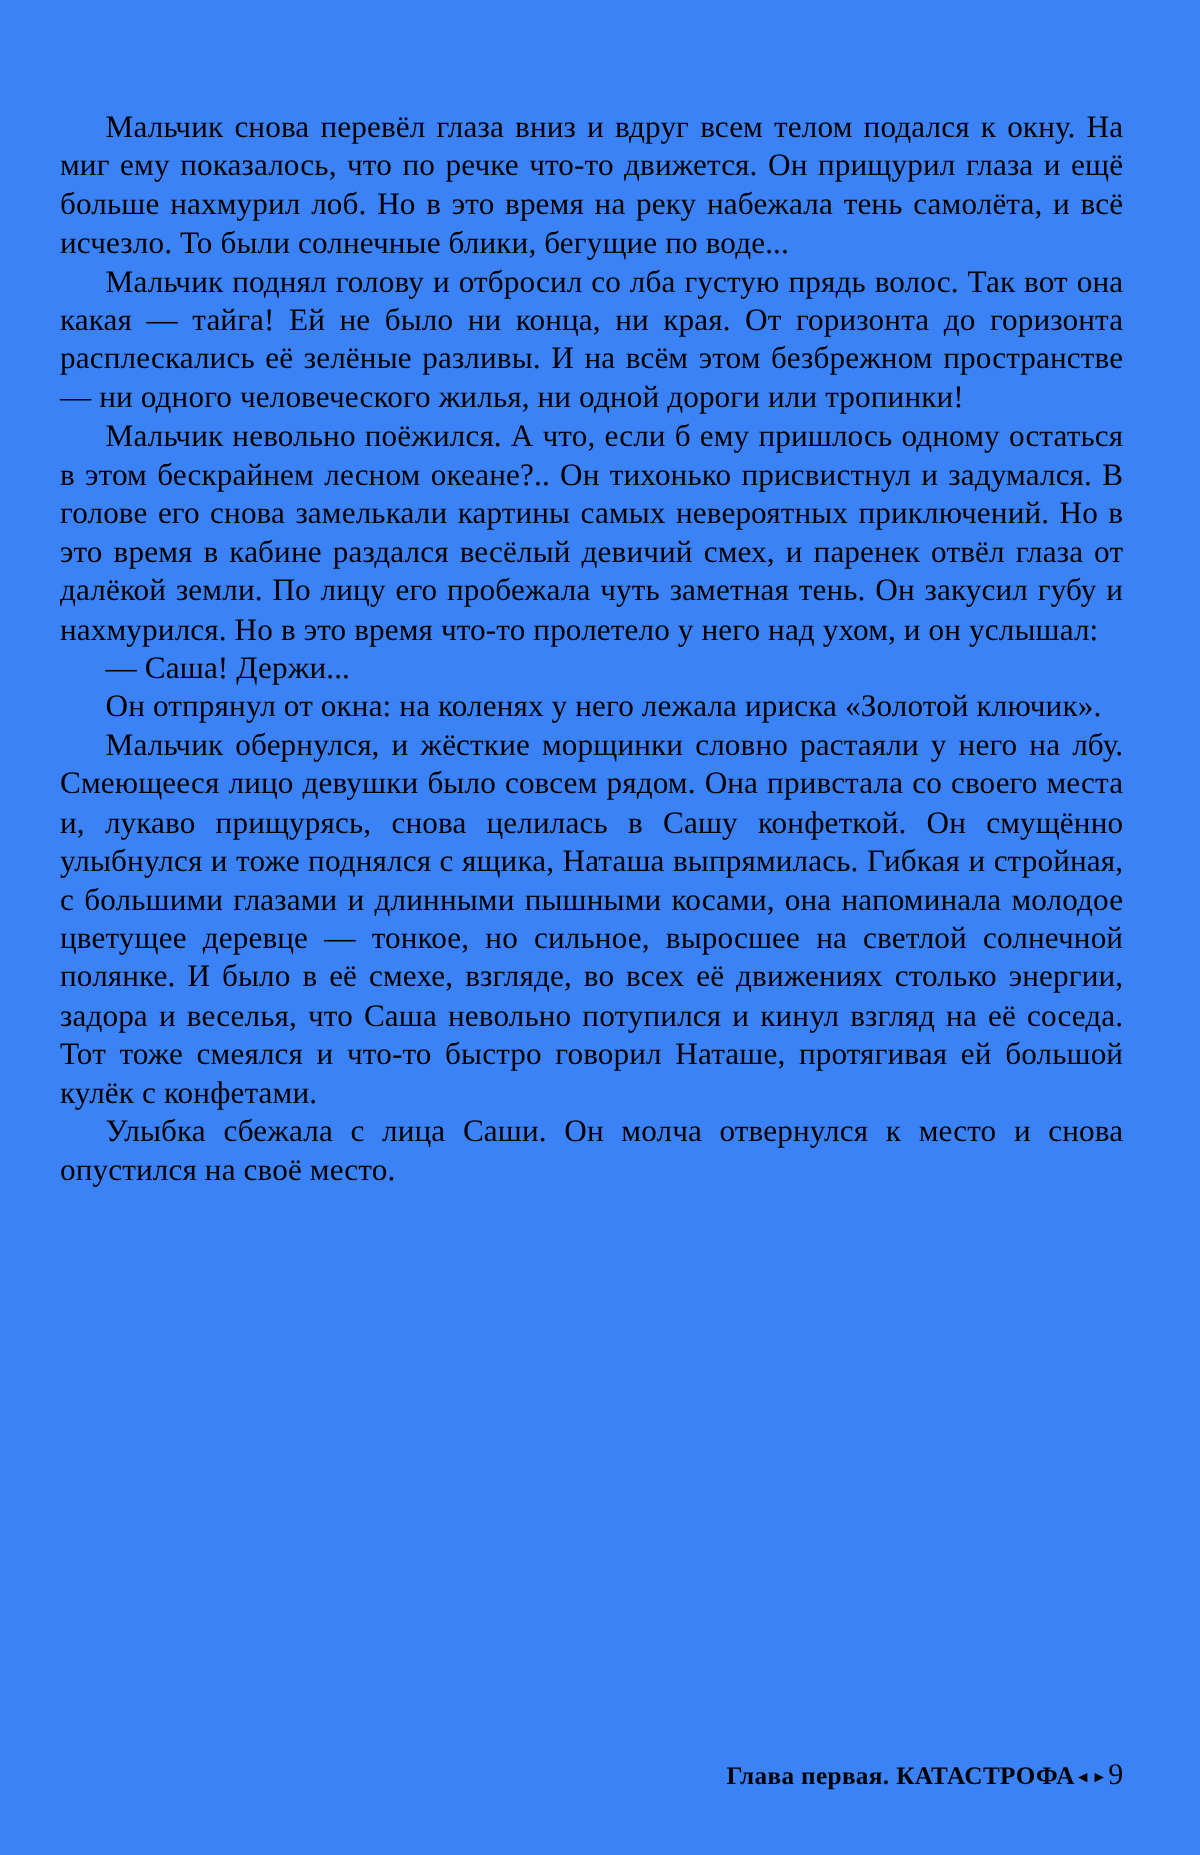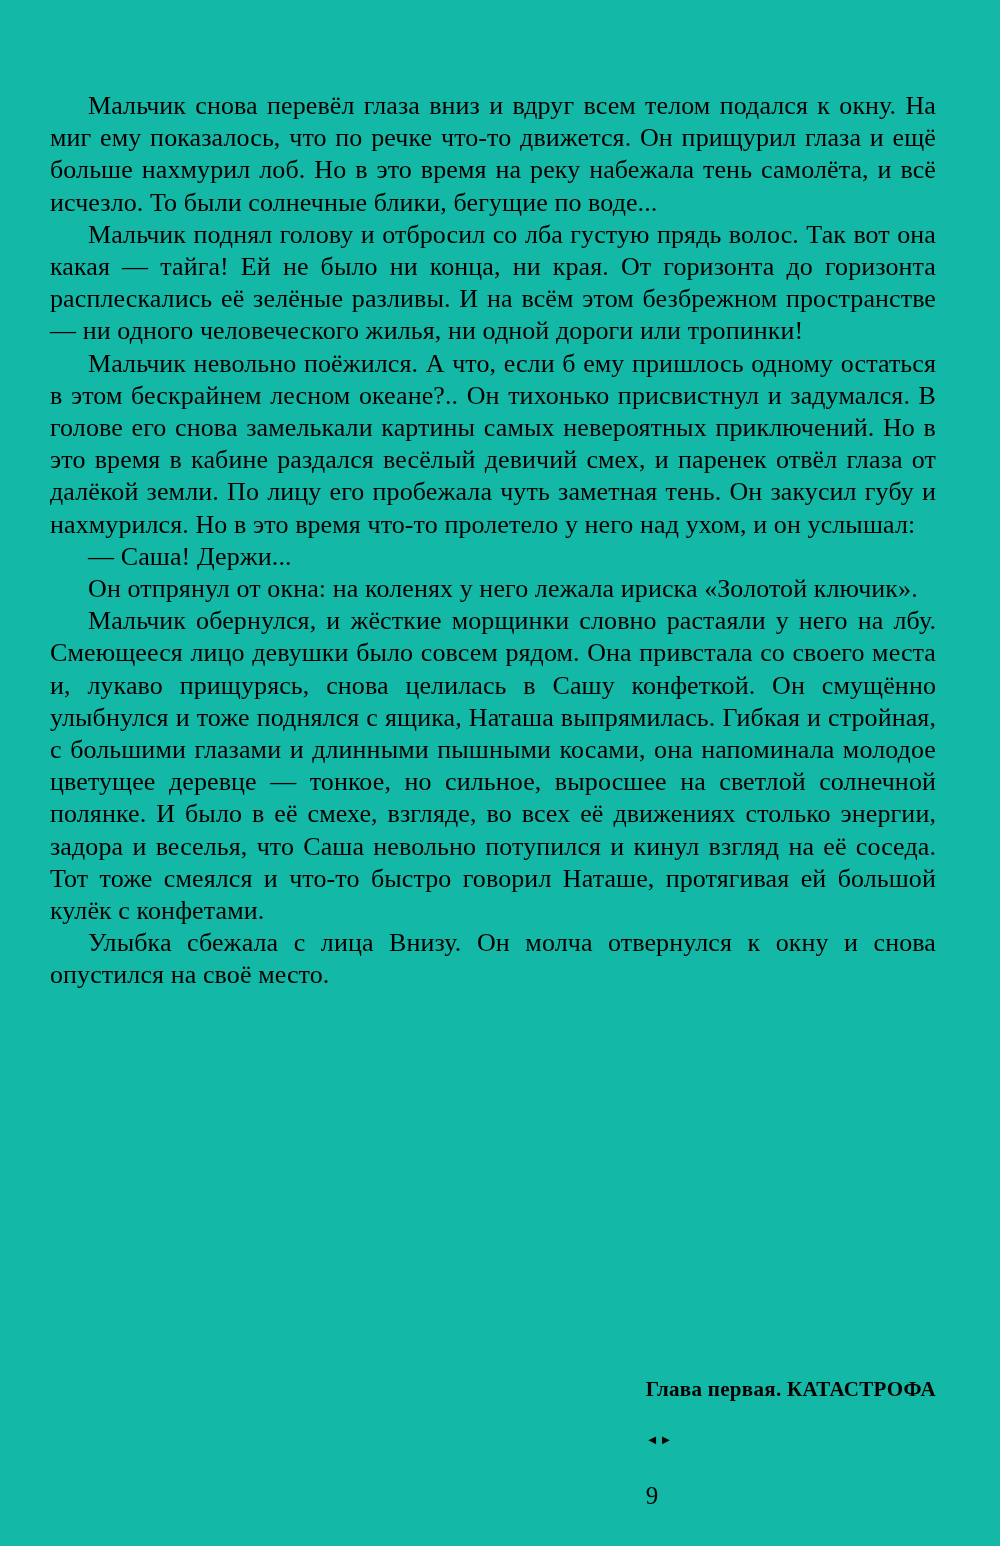--- a/index.html
+++ b/index.html
@@ -13,42 +13,41 @@
       color: #000000;
       font-family: "Liberation Serif", "DejaVu Serif", serif;
       overflow: hidden;
     }
     .page {
       position: relative;
       width: 1000px;
       height: 1546px;
       box-sizing: border-box;
       padding: 90px 64px 0 50px;
-      background: #14b8a6;
+      background: #3b82f6;
     }
     .text-block {
       font-size: 26px;
       line-height: 32.2px;
       text-align: justify;
       letter-spacing: 0.1px;
     }
     .text-block p {
       margin: 0;
       padding: 0;
       text-indent: 38px;
     }
     .footer {
       position: absolute;
       right: 64px;
-      bottom: 36px;
+      bottom: 52px;
       display: flex;
       align-items: baseline;
-      gap: 32px;
+      gap: 0;
       white-space: nowrap;
-      flex-direction: column;
     }
     .chapter {
       font-weight: bold;
       font-size: 21px;
       letter-spacing: 0.3px;
     }
     .ornament {
       font-size: 13px;
       letter-spacing: 1px;
       position: relative;
@@ -62,21 +61,21 @@
 <body>
 
 <div class="page">
   <div class="text-block">
     <p>Мальчик снова перевёл глаза вниз и вдруг всем телом подался к окну. На миг ему показалось, что по речке что-то движется. Он прищурил глаза и ещё больше нахмурил лоб. Но в это время на реку набежала тень самолёта, и всё исчезло. То были солнечные блики, бегущие по воде...</p>
     <p>Мальчик поднял голову и отбросил со лба густую прядь волос. Так вот она какая — тайга! Ей не было ни конца, ни края. От горизонта до горизонта расплескались её зелёные разливы. И на всём этом безбрежном пространстве — ни одного человеческого жилья, ни одной дороги или тропинки!</p>
     <p>Мальчик невольно поёжился. А что, если б ему пришлось одному остаться в этом бескрайнем лесном океане?.. Он тихонько присвистнул и задумался. В голове его снова замелькали картины самых невероятных приключений. Но в это время в кабине раздался весёлый девичий смех, и паренек отвёл глаза от далёкой земли. По лицу его пробежала чуть заметная тень. Он закусил губу и нахмурился. Но в это время что-то пролетело у него над ухом, и он услышал:</p>
     <p>— Саша! Держи...</p>
     <p>Он отпрянул от окна: на коленях у него лежала ириска «Золотой ключик».</p>
     <p>Мальчик обернулся, и жёсткие морщинки словно растаяли у него на лбу. Смеющееся лицо девушки было совсем рядом. Она привстала со своего места и, лукаво прищурясь, снова целилась в Сашу конфеткой. Он смущённо улыбнулся и тоже поднялся с ящика, Наташа выпрямилась. Гибкая и стройная, с большими глазами и длинными пышными косами, она напоминала молодое цветущее деревце — тонкое, но сильное, выросшее на светлой солнечной полянке. И было в её смехе, взгляде, во всех её движениях столько энергии, задора и веселья, что Саша невольно потупился и кинул взгляд на её соседа. Тот тоже смеялся и что-то быстро говорил Наташе, протягивая ей большой кулёк с конфетами.</p>
-    <p>Улыбка сбежала с лица Внизу. Он молча отвернулся к окну и снова опустился на своё место.</p>
+    <p>Улыбка сбежала с лица Саши. Он молча отвернулся к место и снова опустился на своё место.</p>
   </div>
 
   <div class="footer">
     <span class="chapter">Глава первая. КАТАСТРОФА</span>
     <span class="ornament">◄►</span>
     <span class="page-number">9</span>
   </div>
 </div>
 
 </body></html>

